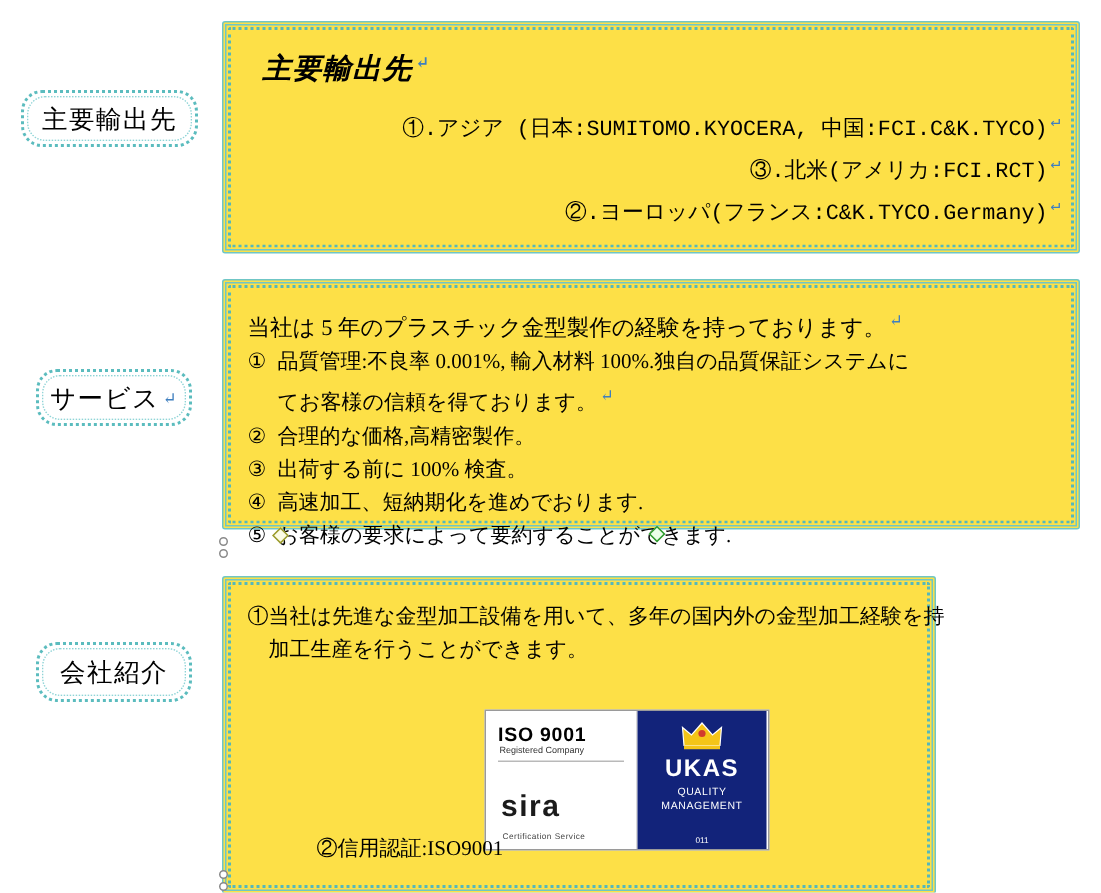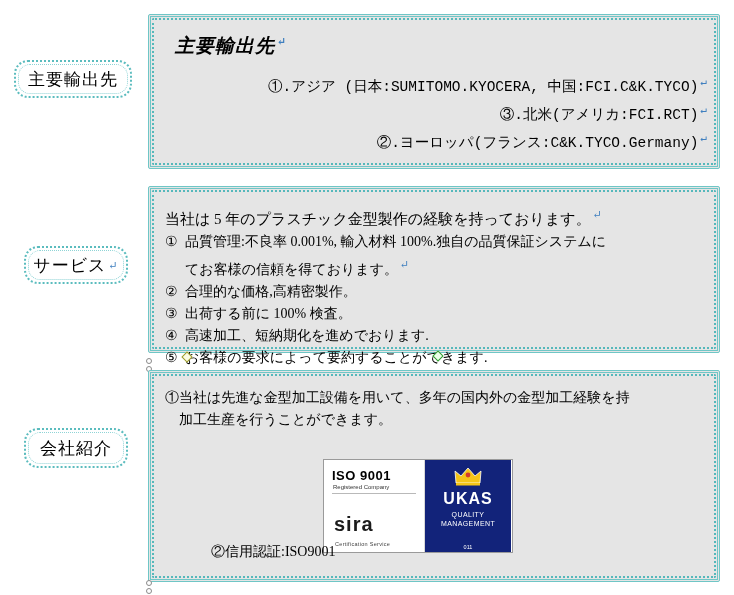--- a/index.html
+++ b/index.html
@@ -21,21 +21,21 @@
     left: 0; top: 0;
     width: 734px;
     height: 595px;
   }
 
   
   .dotbox {
     position: absolute;
     box-sizing: border-box;
     border: 3px double #6fc6c6;
-    background: #e5e5e5;
+    background: #fde047;
     border-radius: 2px;
   }
   .dotbox::before {
     content: "";
     position: absolute;
     left: 1px; top: 1px; right: 1px; bottom: 1px;
     border: 2px dotted #55b8bb;
     border-radius: 2px;
     pointer-events: none;
   }
@@ -110,21 +110,21 @@
   .s2-list .li {
     display: flex;
     align-items: flex-start;
     margin-bottom: 0px;
   }
   .s2-list .num { width: 20px; flex: 0 0 20px; }
   .s2-list .txt { flex: 1 1 auto; }
   .s2-list .cont { margin-left: 20px; }
 
   
-  #sec-company { left: 148px; top: 370px; width: 572px; height: 212px; }
+  #sec-company { left: 148px; top: 384px; width: 476px; height: 212px; }
   .s3-p1 {
     position: absolute;
     left: 14px; top: 14px;
     width: 545px;
     font-size: 14px;
     line-height: 22px;
   }
   .s3-p1 .num { }
   .s3-indent { margin-left: 14px; display: block; }
   .s3-p2 {

